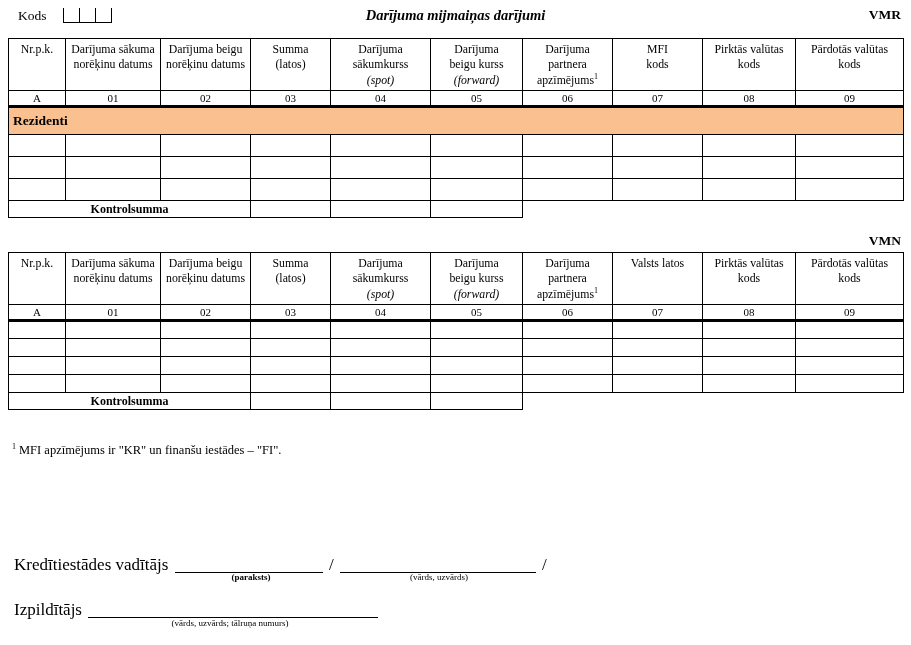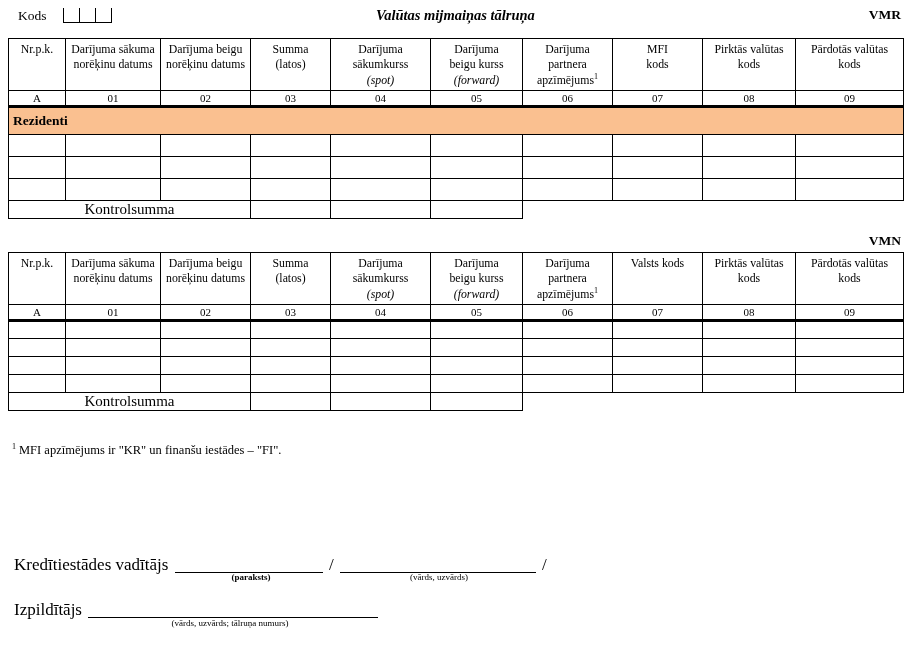--- a/index.html
+++ b/index.html
@@ -27,21 +27,21 @@
 
   .hrow th { font-weight:normal; text-align:center; vertical-align:top;
              padding:3px 2px 0 2px; font-size:11.8px; line-height:1.3; height:52px; }
   .crow td { text-align:center; font-size:11px; height:16px;
              border-bottom:3px solid #000; padding:0 2px; }
   .band td { background:var(--section-band,#FAC090); font-weight:bold;
              font-size:13.5px; text-align:left; padding:1px 4px; height:28px; }
   .drow td { height:22px; }
   .vmn .drow td { height:18px; }
   .krow td { height:17px; }
-  .krow .ks { text-align:center; font-size:15px; }
+  .krow .ks { text-align:center; font-size:12px;font-weight:bold; }
   .krow .nb { border:none; }
 
   .it { font-style:italic; }
   sup { font-size:8px; vertical-align:super; line-height:0; }
 
   .footnote { position:absolute; left:12px; top:443px; font-size:12.5px; }
   .footnote sup { margin-right:3px; }
 
   .sigline { position:absolute; font-size:17px; white-space:nowrap; }
   .sig-manager { left:14px; top:555px; }
@@ -52,21 +52,21 @@
   .hint { position:absolute; font-size:9px; text-align:center; }
   .hint-paraksts { left:176px; top:572px; width:150px;font-weight:bold; }
   .hint-vards { left:340px; top:572px; width:198px; }
   .hint-izpilditajs { left:84px; top:618px; width:292px; }
 </style>
 </head>
 <body>
 
 <div class="page">
 
-  <div class="title">Valūtas mijmaiņas tālruņa</div>
+  <div class="title">Darījuma mijmaiņas darījumi</div>
   <div class="kods-wrap">
     <span>Kods</span><span class="kods-boxes">
         <span class="kbox"></span>
         <span class="kbox"></span>
         <span class="kbox"></span>
       </span>
   </div>
   <div class="tag vmr">VMR</div>
 
   <table class="t vmr">
@@ -229,21 +229,21 @@
             <div>Darījuma</div>
             <div>beigu kurss</div>
             <div class="it">(forward)</div>
           </th>
       <th>
             <div>Darījuma</div>
             <div>partnera</div>
             <div><span>apzīmējums</span><sup>1</sup></div>
           </th>
       <th>
-            <div>Valsts kods</div>
+            <div>Valsts latos</div>
           </th>
       <th>
             <div>Pirktās valūtas</div>
             <div>kods</div>
           </th>
       <th>
             <div>Pārdotās valūtas</div>
             <div>kods</div>
           </th>
     </tr>

